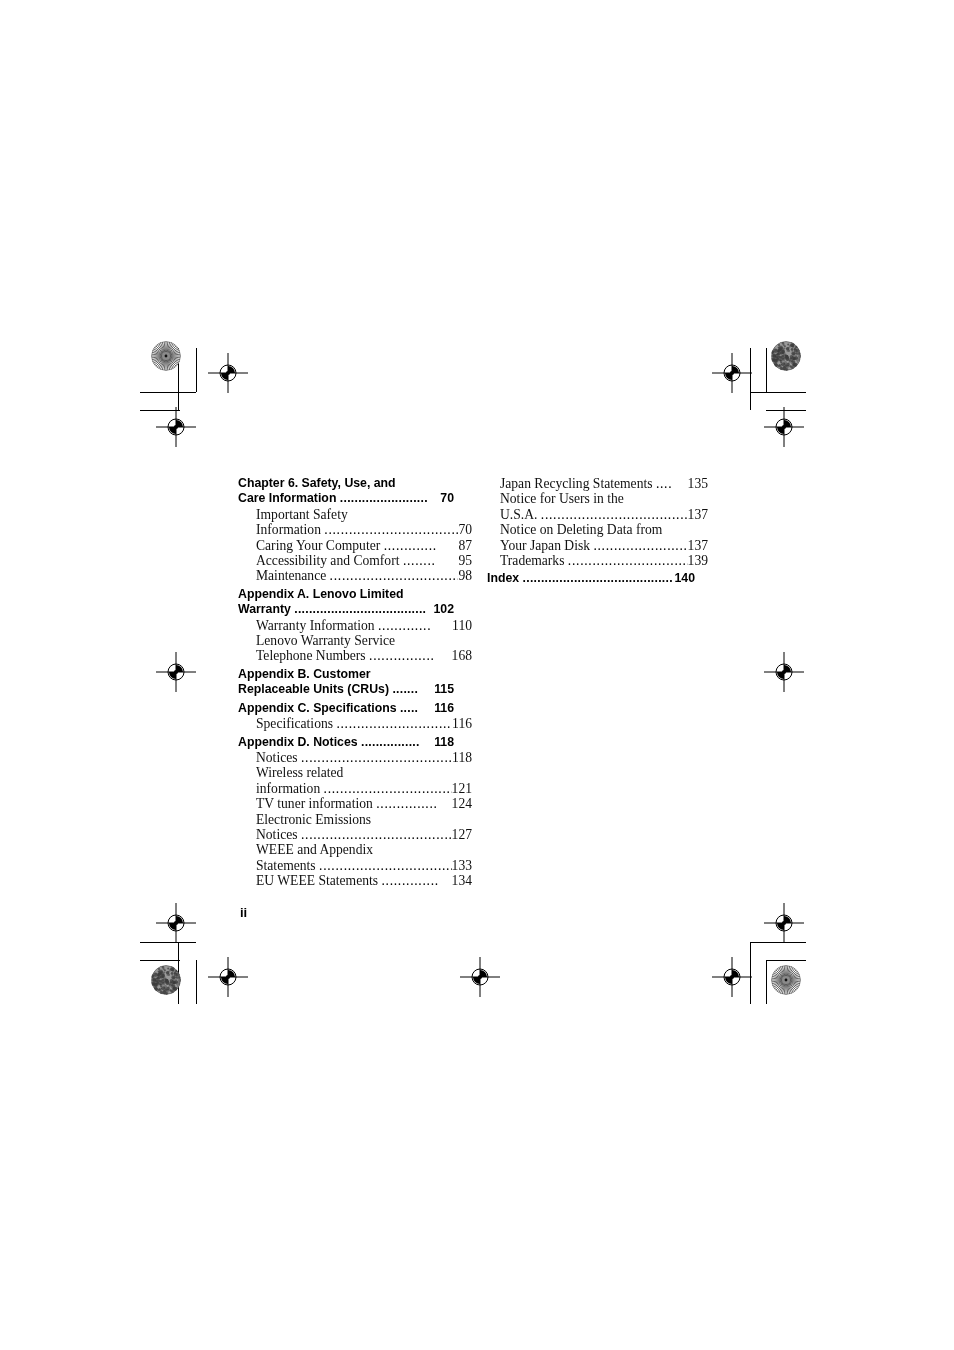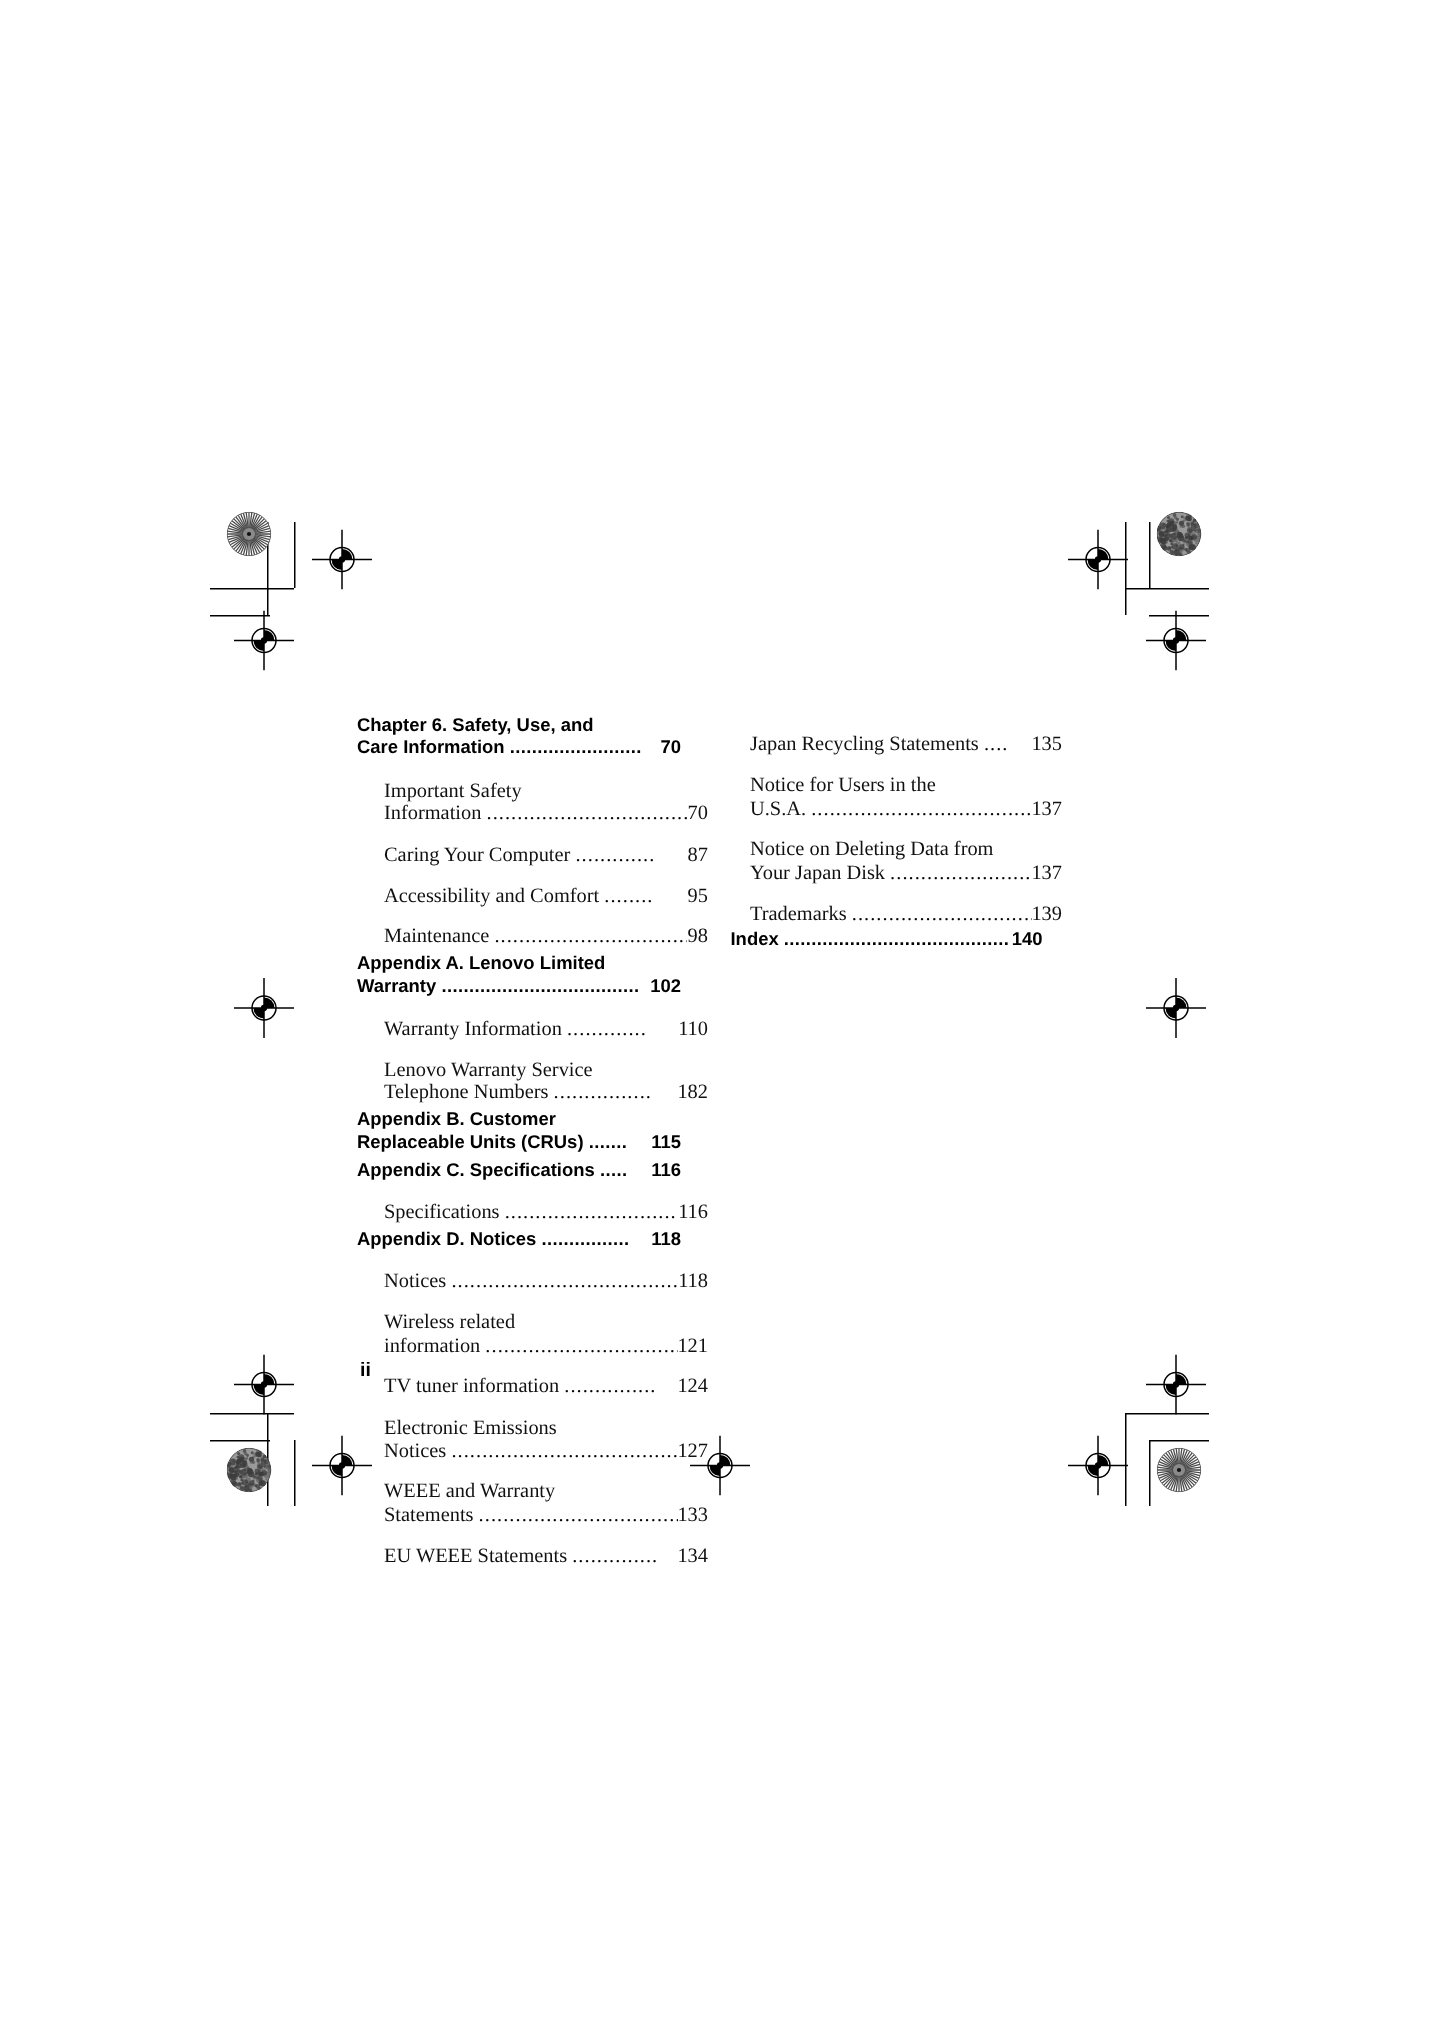--- a/index.html
+++ b/index.html
@@ -110,21 +110,21 @@
   }
   .toc-entry.level-1:first-child { margin-top: 0; }
 
   
   .toc-entry.level-2 {
     font-family: "Liberation Serif", "DejaVu Serif", serif;
     font-weight: normal;
     font-size: 13.6px;
     color: #111111;
     padding-left: 18px;
-    margin-top: 12px;
+    margin-top: 0;
   }
   #toc-column-right .toc-entry.level-2 { padding-left: 13px; }
 
   
   .entry-line {
     display: flex;
     align-items: baseline;
     width: 100%;
   }
   .entry-text { white-space: pre; text-align: center; }
@@ -744,21 +744,21 @@
         </div>
         <div class="toc-entry level-2">
           <div class="entry-line no-leader">
             <span class="entry-text">Lenovo Warranty Service</span>
             <span class="entry-leader"></span>
             <span class="entry-page"></span>
           </div>
           <div class="entry-line">
             <span class="entry-text">Telephone Numbers </span>
             <span class="entry-leader">................</span>
-            <span class="entry-page">182</span>
+            <span class="entry-page">168</span>
           </div>
         </div>
         <div class="toc-entry level-1">
           <div class="entry-line no-leader">
             <span class="entry-text">Appendix B. Customer</span>
             <span class="entry-leader"></span>
             <span class="entry-page"></span>
           </div>
           <div class="entry-line">
             <span class="entry-text">Replaceable Units (CRUs) </span>
@@ -820,21 +820,21 @@
             <span class="entry-page"></span>
           </div>
           <div class="entry-line">
             <span class="entry-text">Notices </span>
             <span class="entry-leader">......................................</span>
             <span class="entry-page">127</span>
           </div>
         </div>
         <div class="toc-entry level-2">
           <div class="entry-line no-leader">
-            <span class="entry-text">WEEE and Warranty</span>
+            <span class="entry-text">WEEE and Appendix</span>
             <span class="entry-leader"></span>
             <span class="entry-page"></span>
           </div>
           <div class="entry-line">
             <span class="entry-text">Statements </span>
             <span class="entry-leader">..................................</span>
             <span class="entry-page">133</span>
           </div>
         </div>
         <div class="toc-entry level-2">

